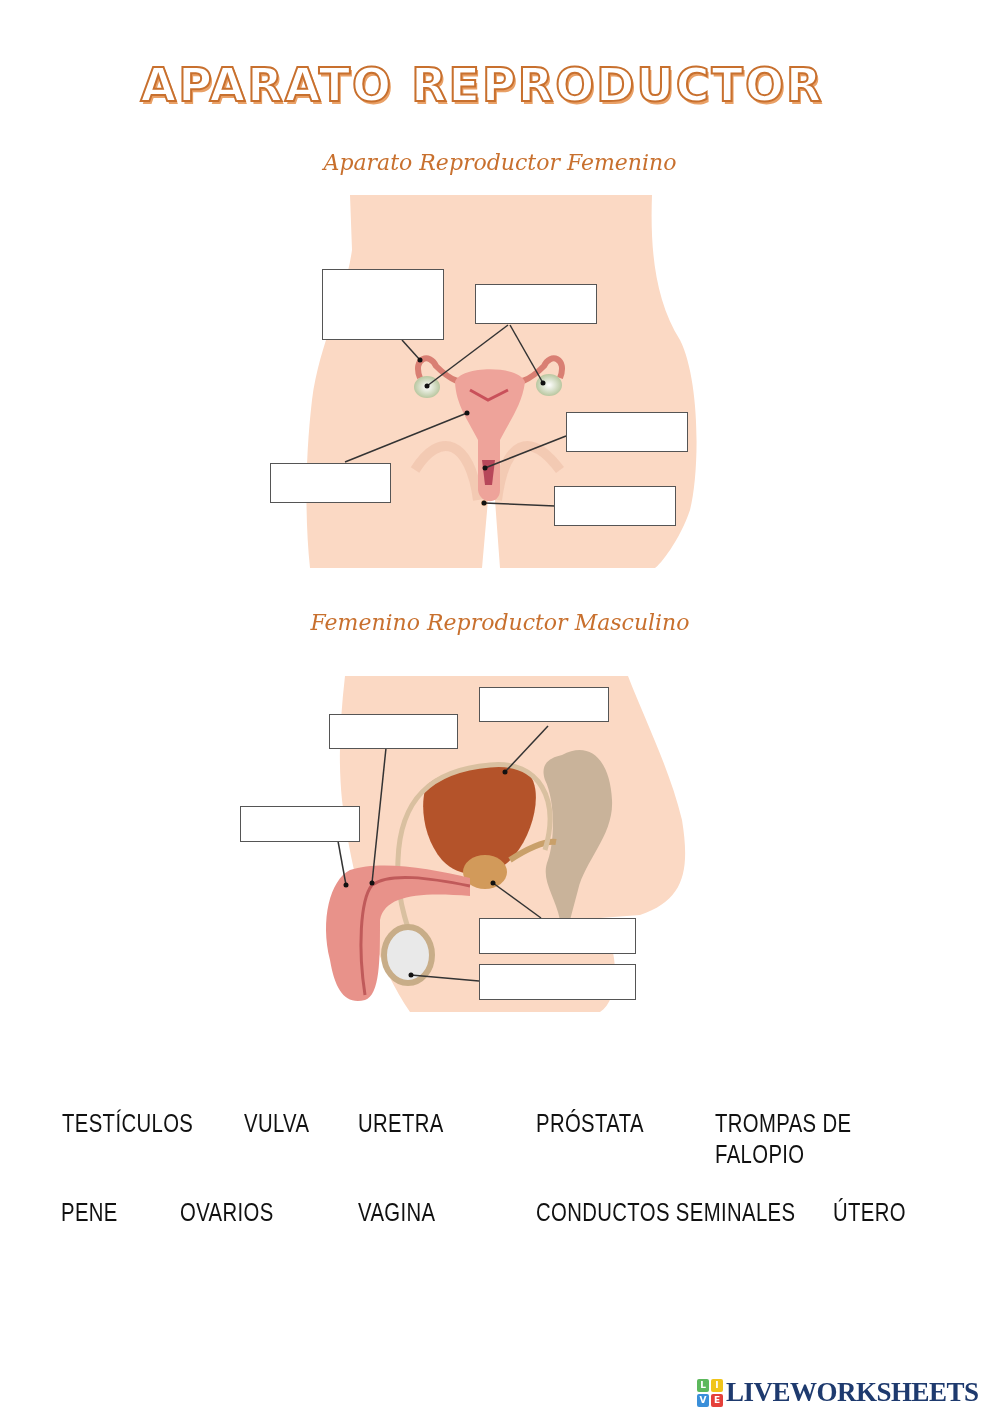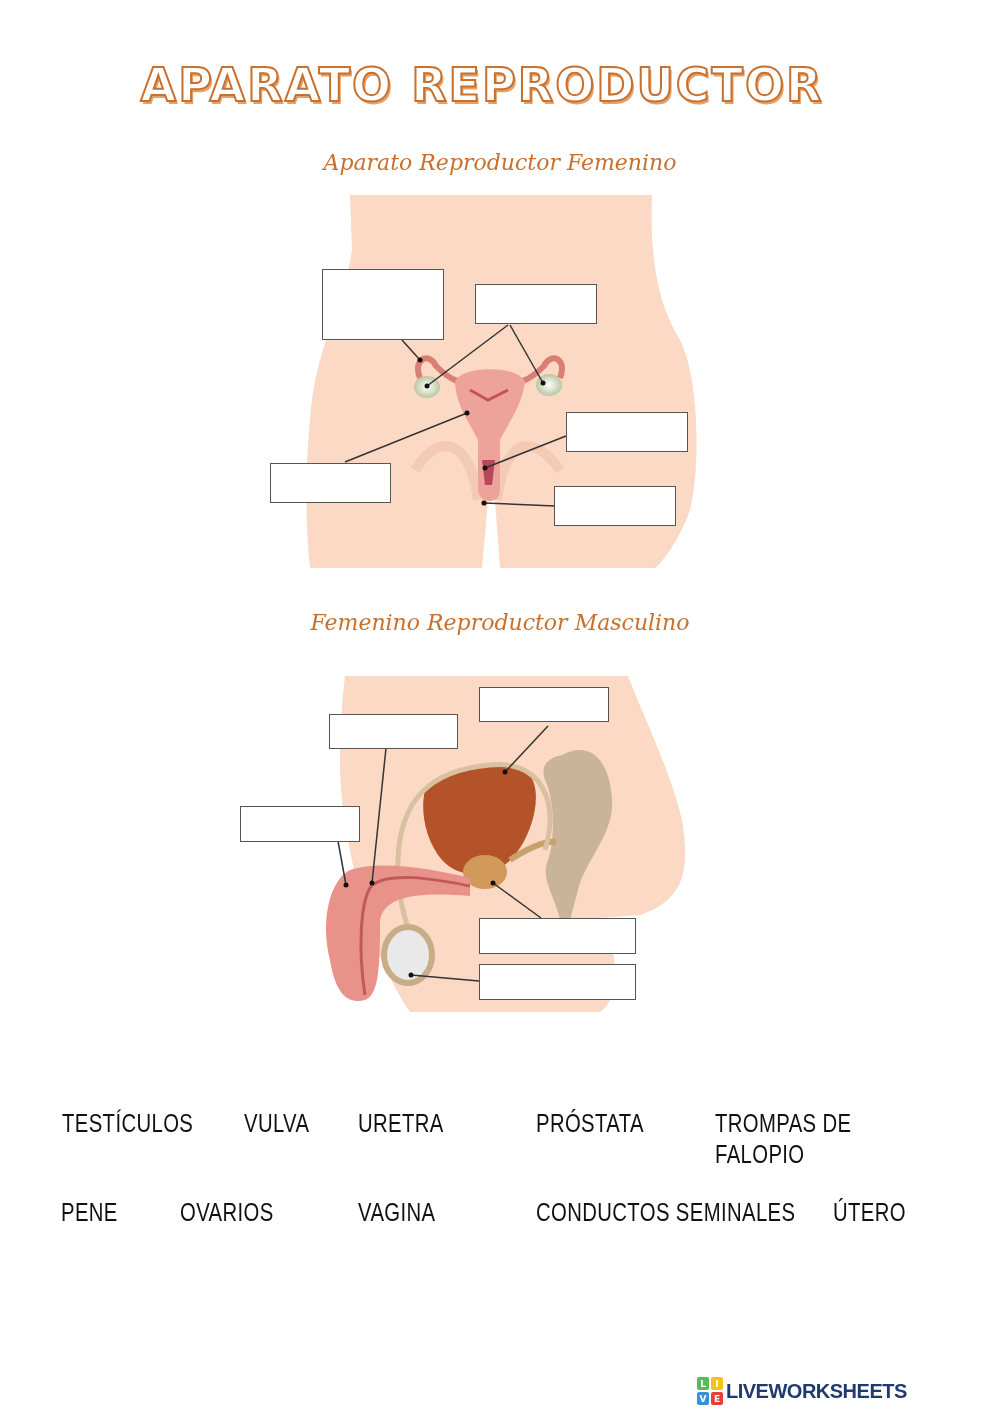--- a/index.html
+++ b/index.html
@@ -19,21 +19,21 @@
   .label-box {
     position: absolute; background: #ffffff; border: 1.5px solid #555555; box-sizing: border-box;
   }
   .word {
     position: absolute; font-family: "Liberation Sans Narrow", "Liberation Sans", sans-serif;
     font-size: 26px; color: #111111; transform: scaleX(0.78); transform-origin: left top; letter-spacing: 0.5px;
   }
   .footer-logo { position: absolute; left: 697px; top: 1377px; display: flex; align-items: center; }
   .tiles { display: grid; grid-template-columns: 12px 12px; grid-template-rows: 13px 13px; gap: 2px; margin-right: 3px; }
   .tile { font-size: 9px; font-weight: bold; color: #fff; display: flex; align-items: center; justify-content: center; border-radius: 2px; font-family: "DejaVu Sans", sans-serif; }
-  .brand { font-family: Liberation Sans, sans-serif; font-weight: bold; font-size: 20px; color: #1e3a6e; letter-spacing: -0.5px; }
+  .brand { font-family: Liberation Serif, serif; font-weight: bold; font-size: 27px; color: #1e3a6e; letter-spacing: -0.5px; }
 </style>
 </head>
 <body>
 
 <div class="title">APARATO REPRODUCTOR</div>
 <div class="subtitle" style="top:150px;">Aparato Reproductor Femenino</div>
 
 <svg class="diagram" width="1000" height="600" viewBox="0 0 1000 600">
   <defs>
     <radialGradient id="ovary" cx="50%" cy="50%" r="50%">

